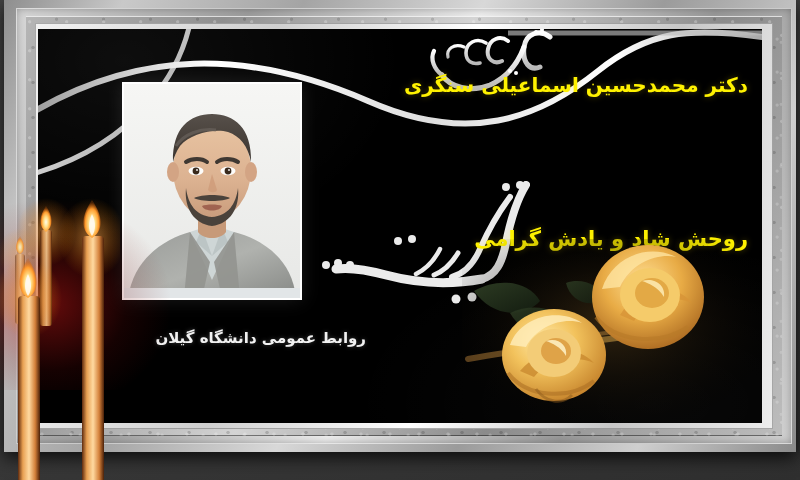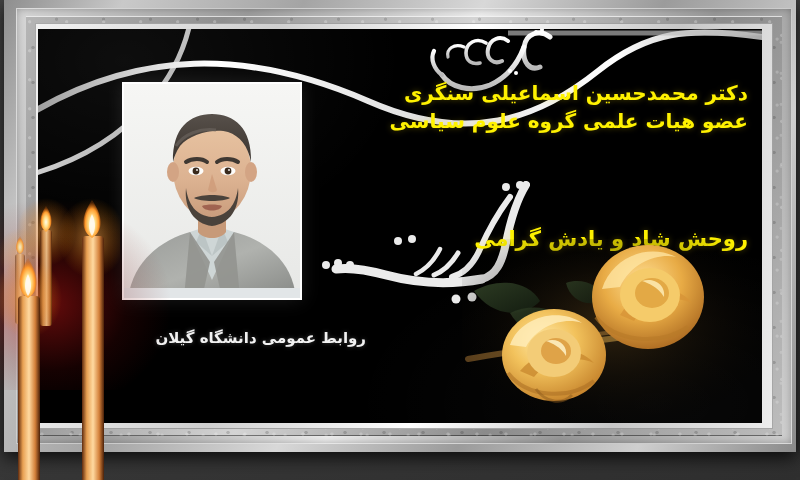--- a/index.html
+++ b/index.html
@@ -81,21 +81,21 @@
 
   
   .portrait-wrap{
     position:absolute;left:84px;top:53px;width:180px;height:218px;
     background:#fff;box-shadow:0 0 18px rgba(255,255,255,.10);
   }
   .portrait{position:absolute;left:2px;top:2px;width:176px;height:214px;display:block;}
 
   
   .text-block{
-    position:absolute;right:14px;top:50px;width:430px;
+    position:absolute;right:14px;top:42px;width:430px;
     direction:rtl;
   }
   .line{
     color:#fff200;font-weight:700;line-height:1.42;
     font-family:"DejaVu Sans","Liberation Sans",sans-serif;
     text-shadow:0 0 6px rgba(255,226,0,.30);
     white-space:nowrap;
   }
   .l1{font-size:20px;}
   .l2{font-size:20px;}
@@ -262,21 +262,20 @@
         <path d="M70 114 C 78 110, 98 110, 106 114 C 100 118, 76 118, 70 114 Z" fill="#4a423b"></path>
         <path d="M62 104 C 60 124, 70 140, 88 142 C 106 140, 116 124, 114 104 C 112 120, 104 132, 88 133 C 72 132, 64 120, 62 104 Z" fill="#4a423b"></path>
         <path d="M78 122 C 82 120, 94 120, 98 122 C 96 128, 80 128, 78 122 Z" fill="#7a2f28" opacity=".55"></path>
 
         <rect x="0" y="204" width="176" height="10" fill="#e2e6e8"></rect>
       </svg>
     </div>
 
     <div class="text-block">
       <div class="line l1">دکتر محمدحسین اسماعیلی سنگری</div>
-      <div class="line l2">عضو هیات علمی گروه علوم سیاسی</div>
     </div>
     <div class="line l3">روحش شاد و یادش گرامی</div>
 
     <div class="credit">روابط عمومی دانشگاه گیلان</div>
 
     <svg class="roses" viewBox="0 0 300 190">
       <defs>
         <radialGradient id="rglow" cx="50%" cy="45%" r="60%">
           <stop offset="0%" stop-color="#3a2a12" stop-opacity=".85"></stop>
           <stop offset="100%" stop-color="#000000" stop-opacity="0"></stop>

